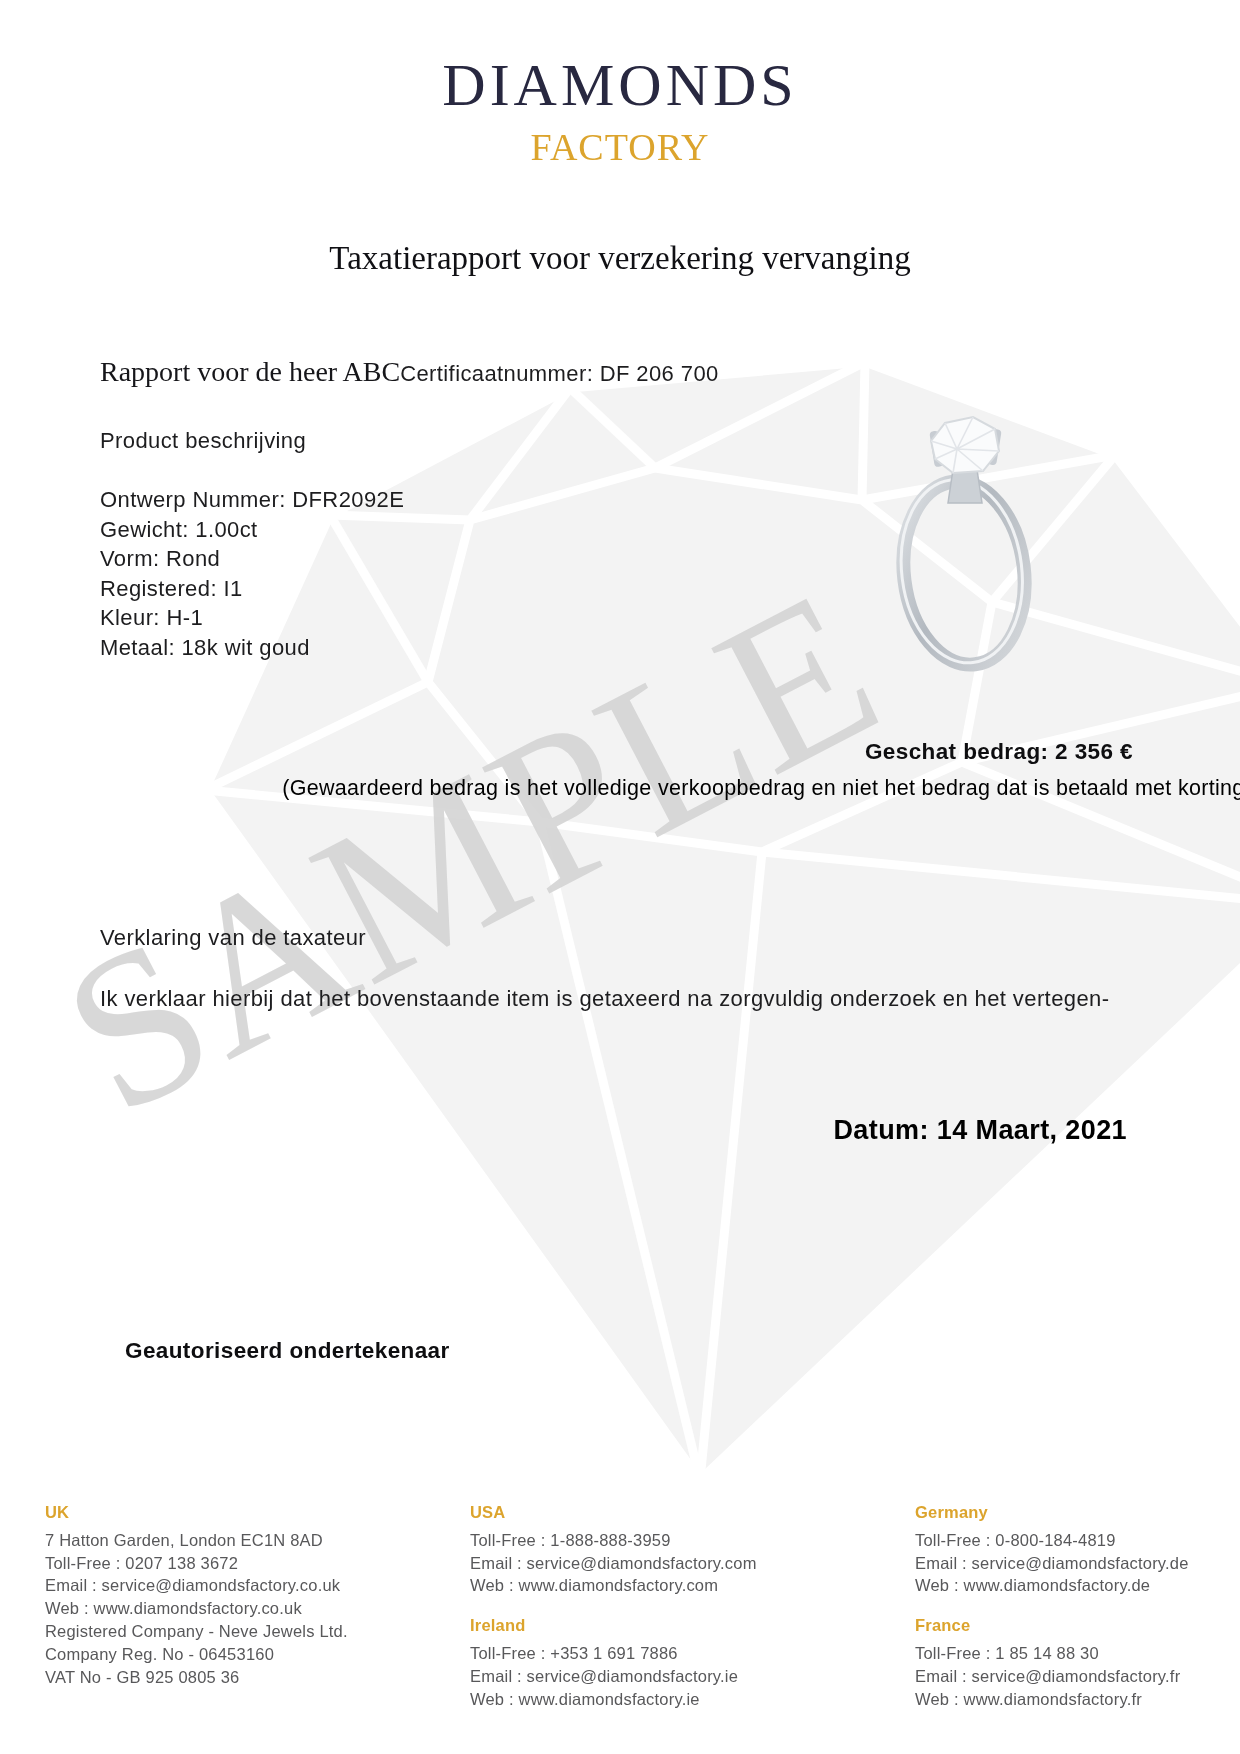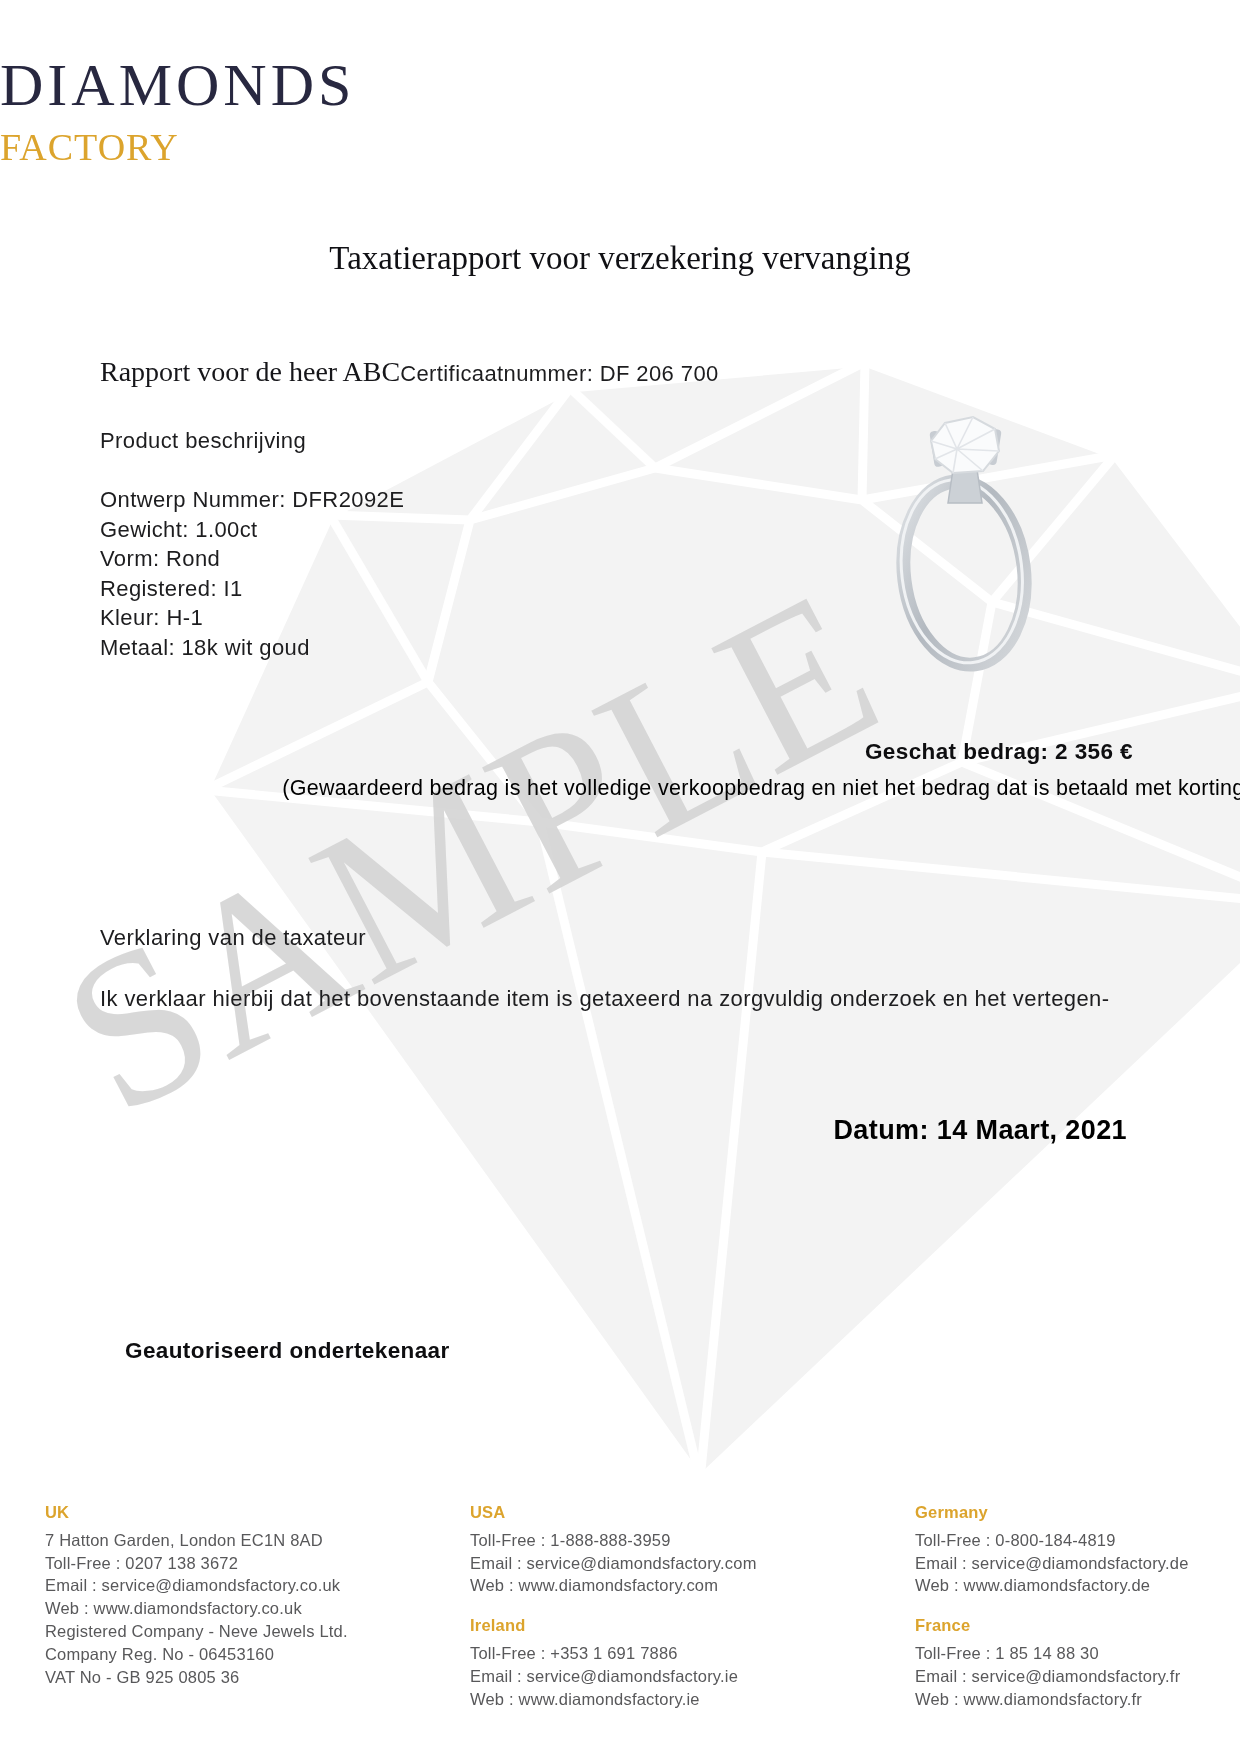--- a/index.html
+++ b/index.html
@@ -3,21 +3,21 @@
 <meta charset="utf-8">
 <style>
   html,body{margin:0;padding:0;}
   body{
     width:1240px;height:1754px;position:relative;background:#ffffff;
     font-family:"Liberation Sans", sans-serif;color:#1d1d1f;overflow:hidden;
   }
   
   #watermark-svg{position:absolute;left:0;top:0;z-index:0;}
   
-  .logo{position:absolute;top:55px;left:0;width:100%;text-align:left;z-index:2;}
+  .logo{position:absolute;top:55px;left:0;width:100%;text-align:center;z-index:2;}
   .logo-line1{
     font-family:"Liberation Serif", serif;font-size:60px;line-height:1;
     letter-spacing:4px;color:#282840;font-weight:400;
   }
   .logo-line2{
     font-family:"Liberation Serif", serif;font-size:38px;line-height:1;
     letter-spacing:1px;color:#DCA42D;margin-top:13px;font-weight:400;
   }
   
   .doc-title{

